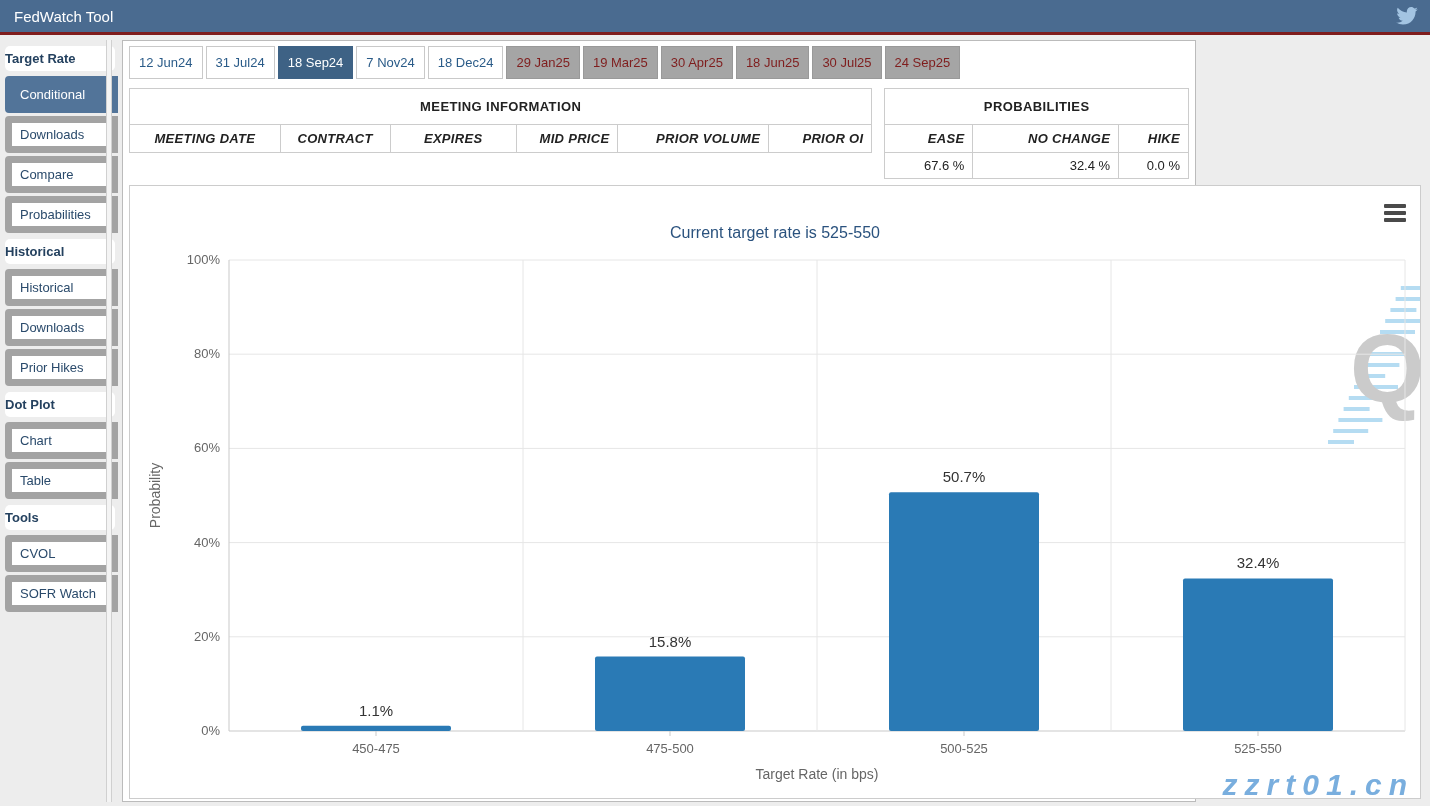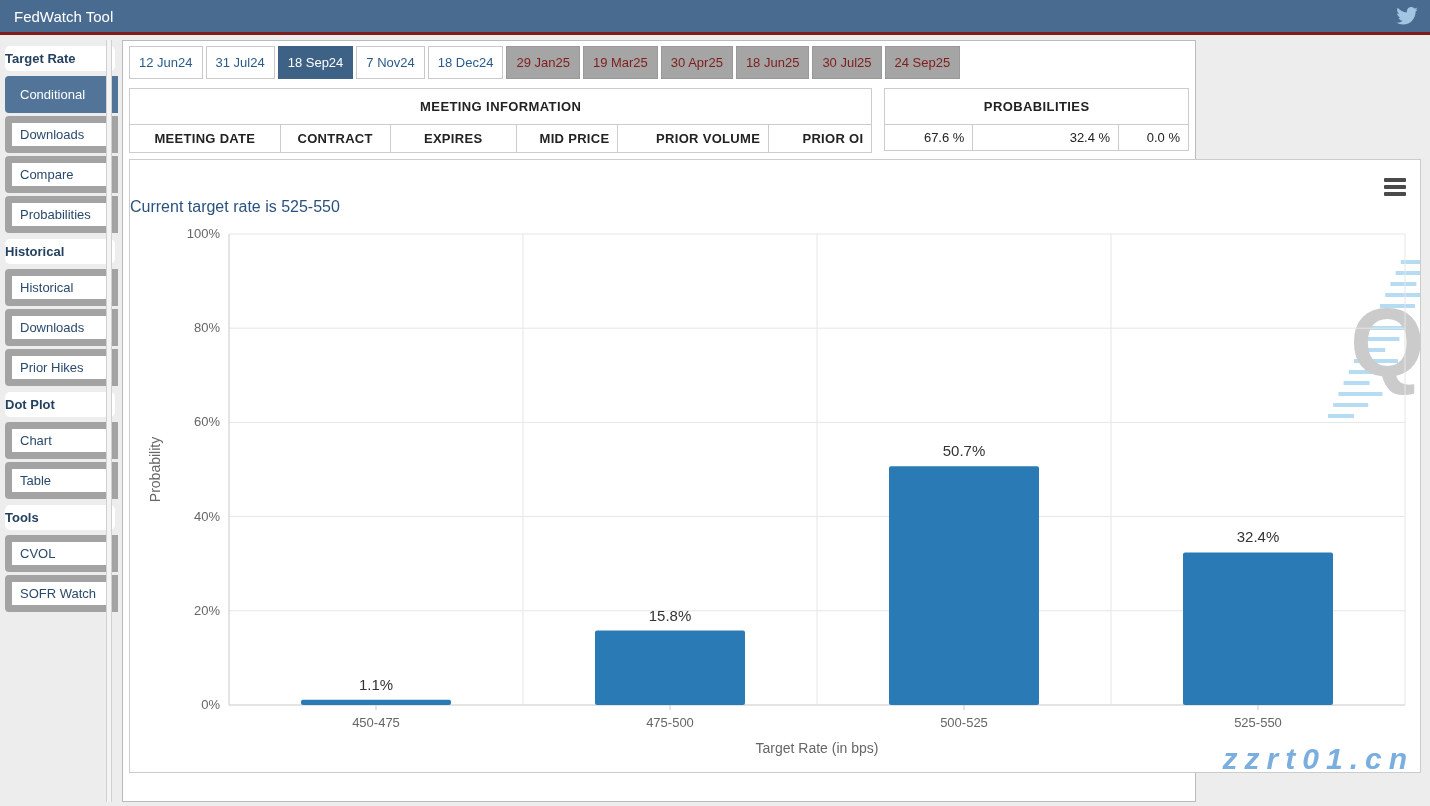--- a/index.html
+++ b/index.html
@@ -30,29 +30,29 @@
   .tab.selected { background:#3e6285; border-color:#3e6285; color:#fff; }
   .tab.disabled { background:#a5a5a5; border-color:#999; color:#7f1d1d; }
   
   .tables-row { display:flex; gap:12px; margin-top:9px; }
   .tbl-wrap-meeting { flex:2.44; }
   .tbl-wrap-prob { flex:1; }
   table.info-table { width:100%; border-collapse:collapse; border:1px solid #b7b7b7; }
   table.info-table th, table.info-table td { border:1px solid #ccc; font-size:13px; color:#222; }
   th.tbl-title { font-size:12px; font-weight:bold; padding:10px 4px; text-align:center;
     letter-spacing:.4px; }
-  th.col-h { font-size:11px; font-weight:bold; padding:6px 8px; letter-spacing:.3px; }
+  th.col-h { font-size:11px; font-weight:bold; padding:6px 8px; letter-spacing:.3px;font-style:italic; }
   table.info-table td { padding:5px 8px; }
   .c { text-align:center; } .r { text-align:right; }
   
   .chart-panel { position:relative; margin-top:6px; width:1292px; height:614px;
     border:1px solid #ccc; background:#fff; overflow:hidden; }
   .chart-title { position:absolute; left:16px; top:9px; font-size:20px; color:#2a527e;
     letter-spacing:.5px; z-index:3; }
-  .chart-subtitle { position:absolute; left:0; top:38px; width:100%; text-align:left;
+  .chart-subtitle { position:absolute; left:0; top:38px; width:100%; text-align:center;
     font-size:16px; color:#2a527e; z-index:3; }
   .menu-icon { position:absolute; right:14px; top:18px; z-index:4; cursor:pointer; }
   .menu-icon div { width:22px; height:3.5px; background:#4a4a4a; margin-bottom:3.5px; border-radius:1px; }
   #chart-svg { position:absolute; left:0; top:0; width:1292px; height:613px; z-index:1; }
   #chart-svg text { font-family:"Liberation Sans", sans-serif; }
   .axis-label { font-size:13px; fill:#666; }
   .cat-label { font-size:13px; fill:#666; }
   .val-label { font-size:15px; fill:#333; }
   .axis-title { font-size:14px; fill:#666; }
   
@@ -136,20 +136,25 @@
     <div class="tbl-wrap-prob">
         <table class="info-table">
           <colgroup>
             <col style="width:29%">
             <col style="width:48%">
             <col style="width:23%">
           </colgroup>
           <tbody>
             <tr>
               <th class="tbl-title" colspan="3">PROBABILITIES</th>
+            </tr>
+            <tr>
+              <th class="col-h r">EASE</th>
+              <th class="col-h r">NO CHANGE</th>
+              <th class="col-h r">HIKE</th>
             </tr>
             <tr>
               <td class="r">67.6 %</td>
               <td class="r">32.4 %</td>
               <td class="r">0.0 %</td>
             </tr>
           </tbody>
         </table>
       </div>
   </div>

